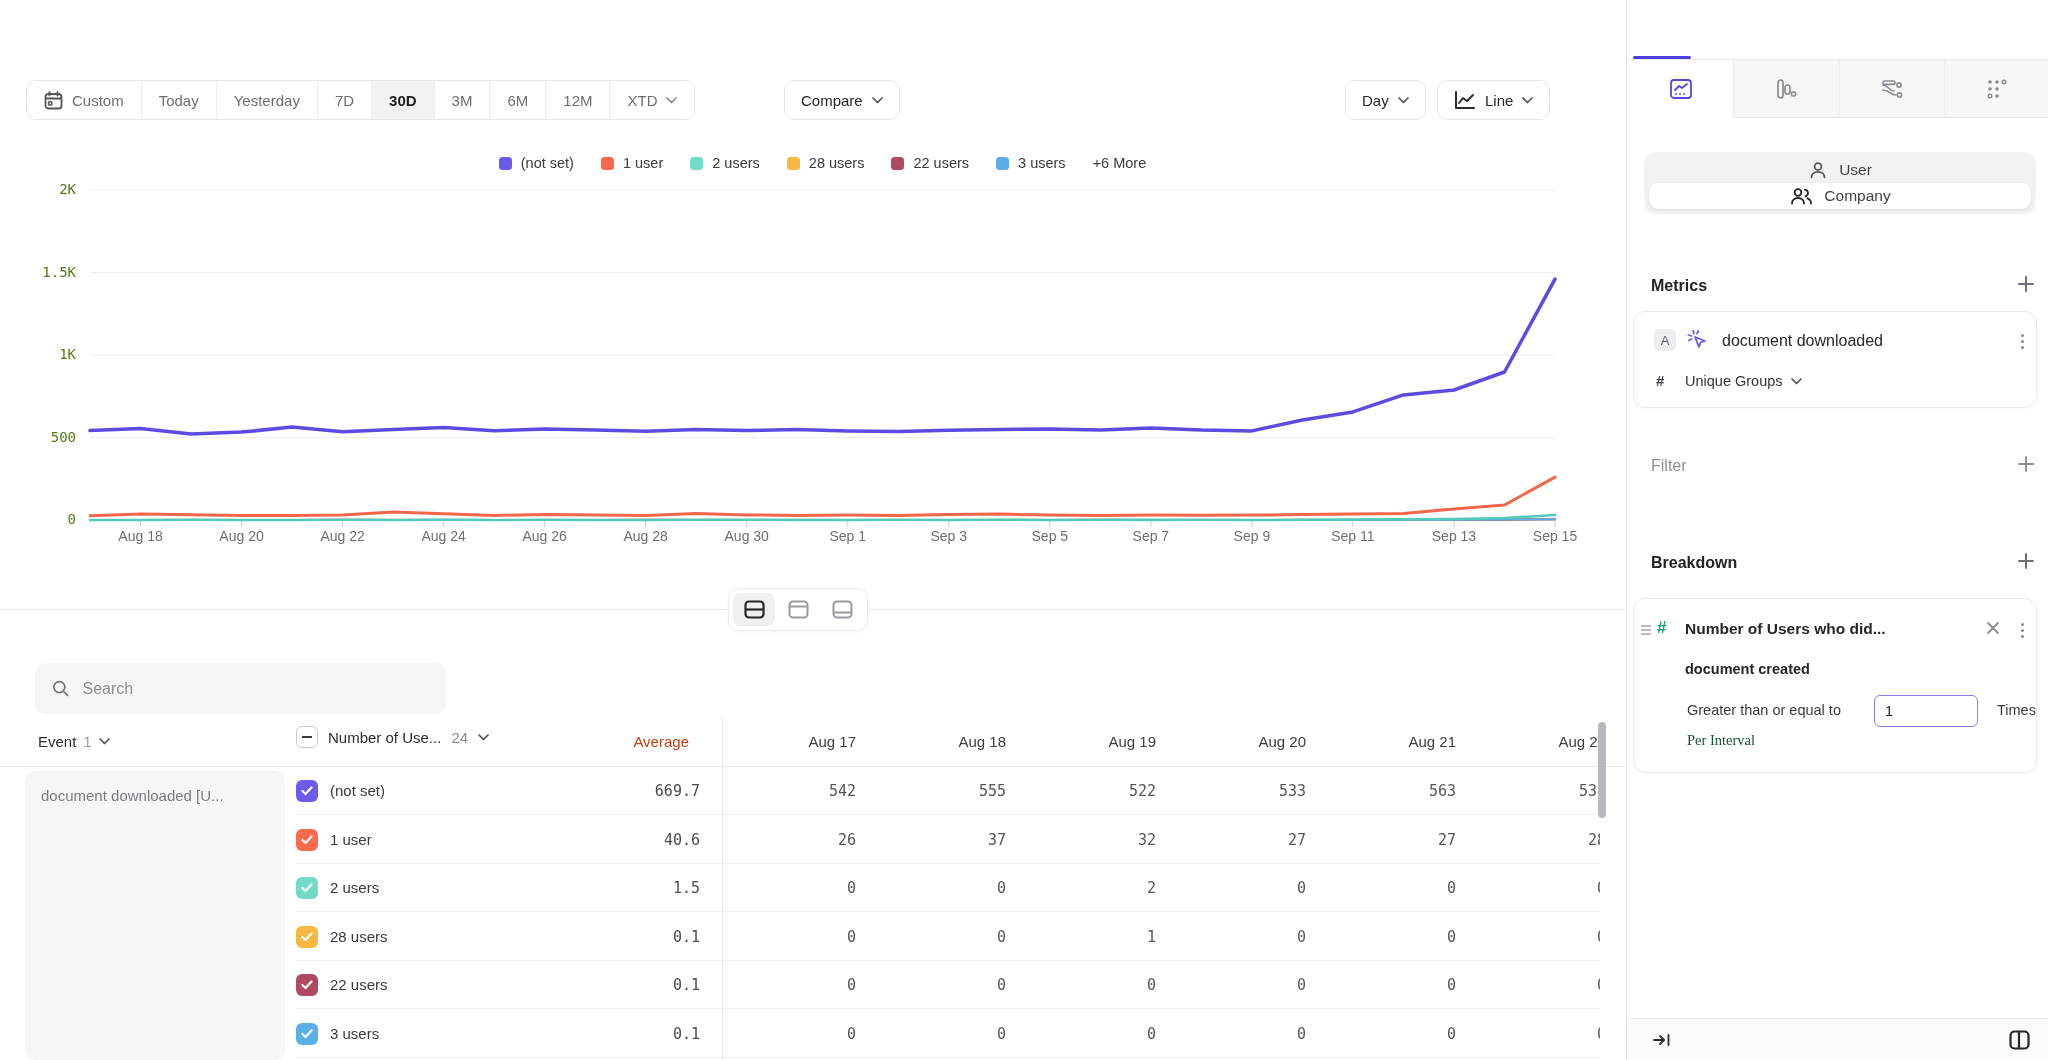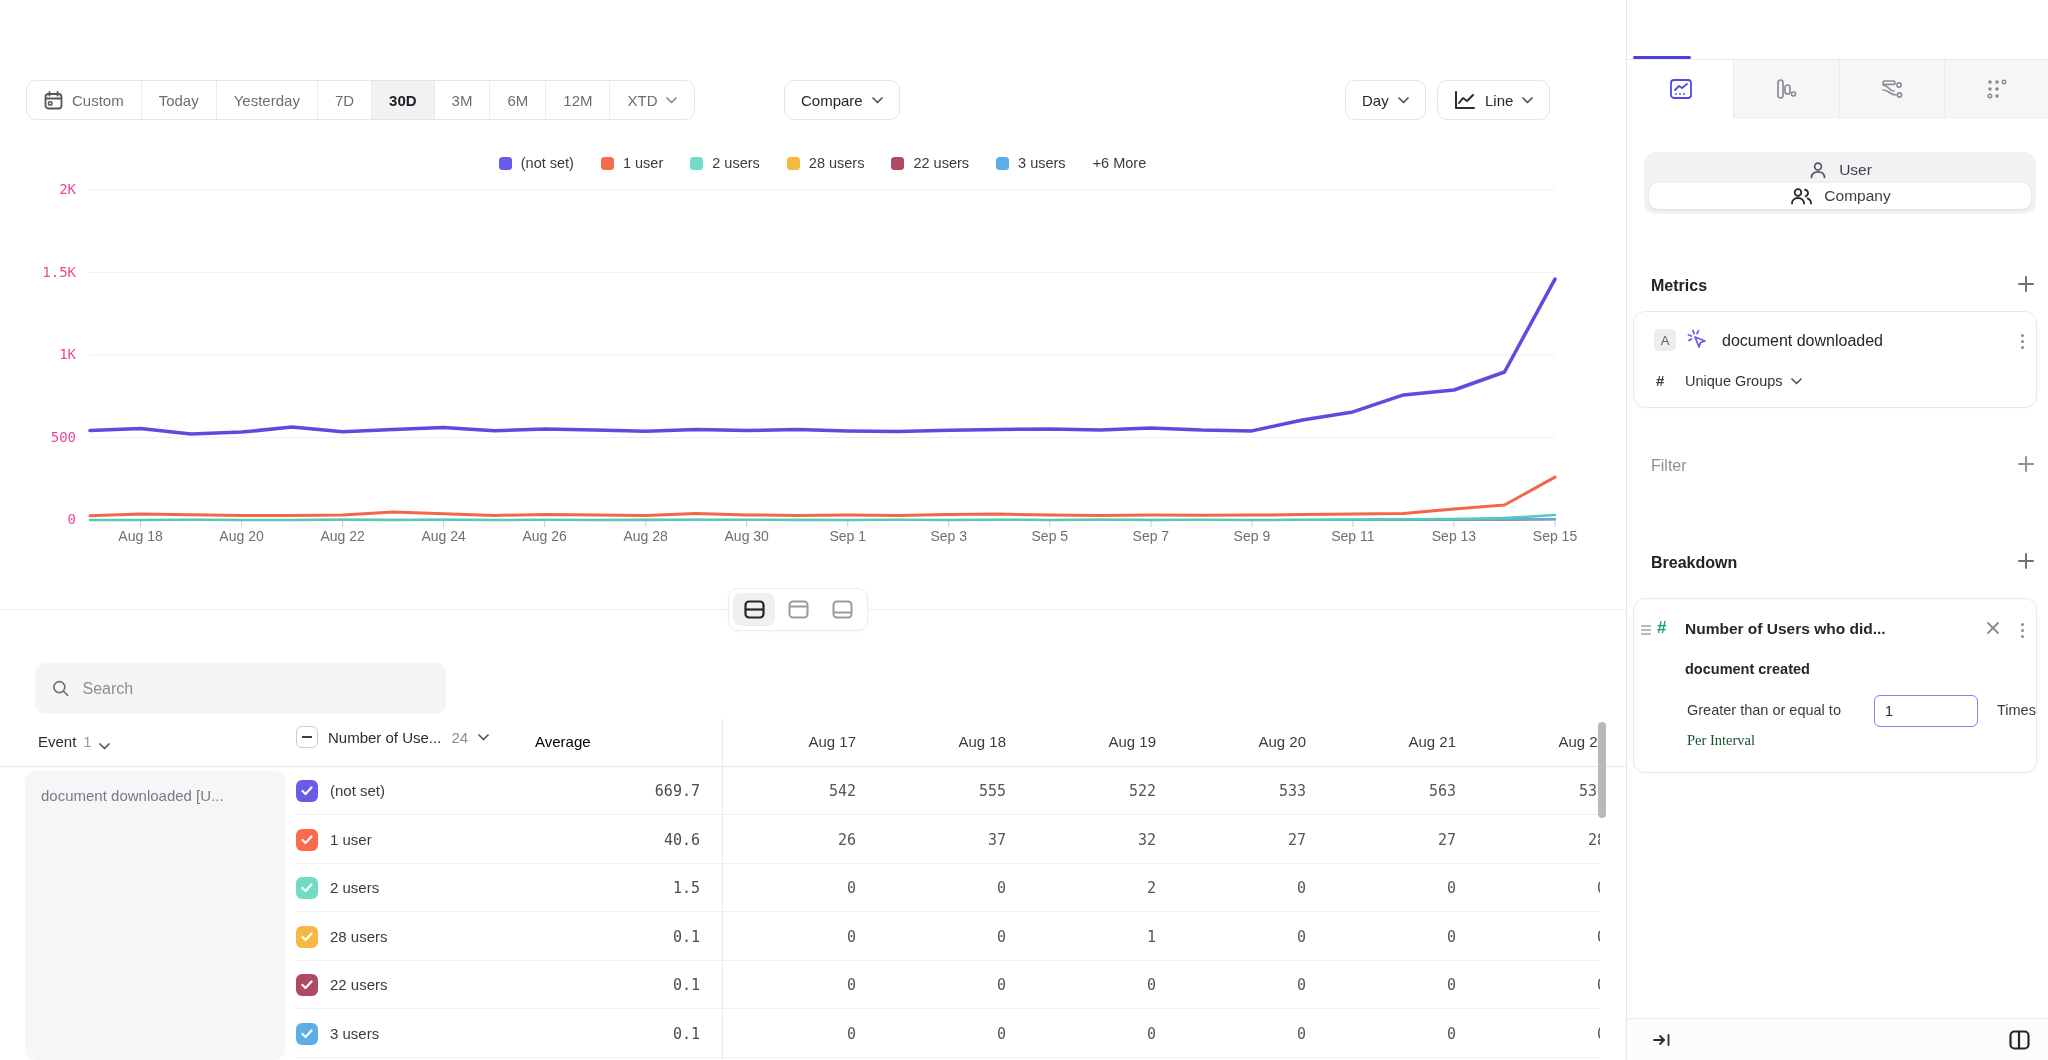--- a/index.html
+++ b/index.html
@@ -21,44 +21,44 @@
   .pill-btn.line { left:1437px; }
 
   
   .legend { position:absolute; left:90px; top:155px; width:1465px; display:flex; justify-content:center; align-items:center; gap:27px; font-size:14.5px; color:#3a3a41; }
   .legend-item { display:flex; align-items:center; gap:9px; cursor:pointer; }
   .legend-swatch { width:13px; height:13px; border-radius:3.5px; }
   .legend-more { color:#3a3a41; cursor:pointer; }
 
   
   .yaxis { position:absolute; left:0; top:190px; width:76px; height:330px; }
-  .ytick { position:absolute; right:0; width:76px; text-align:right; font-family:"DejaVu Sans Mono",monospace; font-size:14px; color:#ec4899; }
+  .ytick { position:absolute; right:0; width:76px; text-align:right; font-family:"DejaVu Sans Mono",monospace; font-size:14px; color:#4d7c0f; }
   .chart { position:absolute; left:90px; top:190px; width:1465px; height:330px; }
   .chart svg { overflow:visible; display:block; }
   .xaxis { position:absolute; left:90px; top:528px; width:1465px; height:20px; }
   .xtick { position:absolute; transform:translateX(-50%); font-size:14px; color:#6e6e76; white-space:nowrap; }
 
   
   .splitter { position:absolute; left:0; top:609px; width:1626px; height:1px; background:#ededf0; }
   .layout-toggle { position:absolute; left:728px; top:588px; height:43px; background:#fff; border:1px solid #ededf0; border-radius:10px; display:flex; padding:4px; gap:2px; box-shadow:0 1px 3px rgba(0,0,0,.04); }
   .layout-btn { width:42px; border-radius:8px; display:flex; align-items:center; justify-content:center; cursor:pointer; }
   .layout-btn.selected { background:#f0f0f3; }
 
   
   .search-box { position:absolute; left:35px; top:663px; width:411px; height:51px; background:#f5f5f6; border-radius:10px; display:flex; align-items:center; padding:0 17px; gap:13px; }
   .search-box input { border:none; outline:none; background:transparent; font-size:16px; color:#3a3a41; font-family:"Liberation Sans",sans-serif; width:100%; }
   .search-box input::placeholder { color:#8c8c94; }
 
   
   .thead { position:absolute; left:0; top:718px; width:1626px; height:49px; border-bottom:1px solid #e9e9ec; font-size:15px; }
-  .event-header { position:absolute; left:38px; top:15px; display:flex; gap:7px; align-items:flex-end; color:#2b2b31; cursor:pointer; }
+  .event-header { position:absolute; left:38px; top:15px; display:flex; gap:7px; align-items:center; color:#2b2b31; cursor:pointer; }
   .event-count { color:#9a9aa1; }
   .series-header { position:absolute; left:296px; top:8px; display:flex; gap:10px; align-items:center; color:#2b2b31; cursor:pointer; }
   .series-count { color:#8a8a92; }
-  .avg-header { position:absolute; left:535px; top:15px; width:140px; text-align:left; color:#000000; }
+  .avg-header { position:absolute; left:549px; top:15px; width:140px; text-align:right; color:#c2410c; }
   .dates-grid { position:absolute; left:722px; top:0; width:878px; height:100%; overflow:hidden; display:grid; grid-template-columns:134px repeat(5,150px); }
   .thead .dates-grid > div { text-align:right; padding-top:15px; color:#3c3c43;margin-left:28px; }
   .tbody { position:absolute; left:0; top:767px; width:1626px; height:293px;padding-left:32px; }
   .event-col { position:absolute; left:25px; top:4px; width:260px; height:289px; background:#f6f6f8; border-radius:10px; padding:16px 16px; color:#7a7a83; font-size:15px; white-space:nowrap; overflow:hidden; }
   .trow { position:absolute; left:0; width:1626px; height:48px; }
   .row-sep { position:absolute; left:296px; right:26px; bottom:0; height:1px; background:#f0f0f3; }
   .row-check { position:absolute; left:296px; top:13px; width:22px; height:22px; border-radius:6px; display:flex; align-items:center; justify-content:center; color:#fff; font-size:14px; cursor:pointer; }
   .row-label { position:absolute; left:330px; top:15px; font-size:15px; color:#3a3a40; }
   .row-avg { position:absolute; left:560px; top:15px; width:140px; text-align:right; font-family:"DejaVu Sans Mono",monospace; font-size:15px; color:#4a4a52; }
   .trow .dates-grid > div { text-align:right; padding-top:15px; font-family:"DejaVu Sans Mono",monospace; font-size:15px; color:#55555c; }

